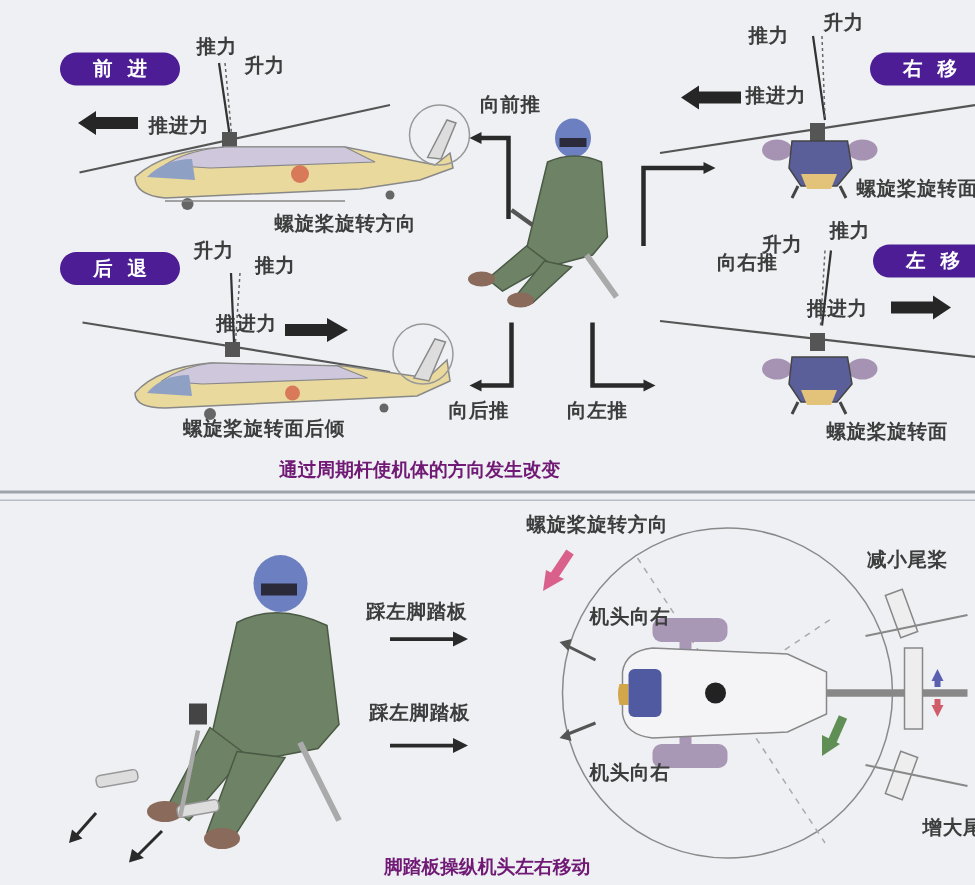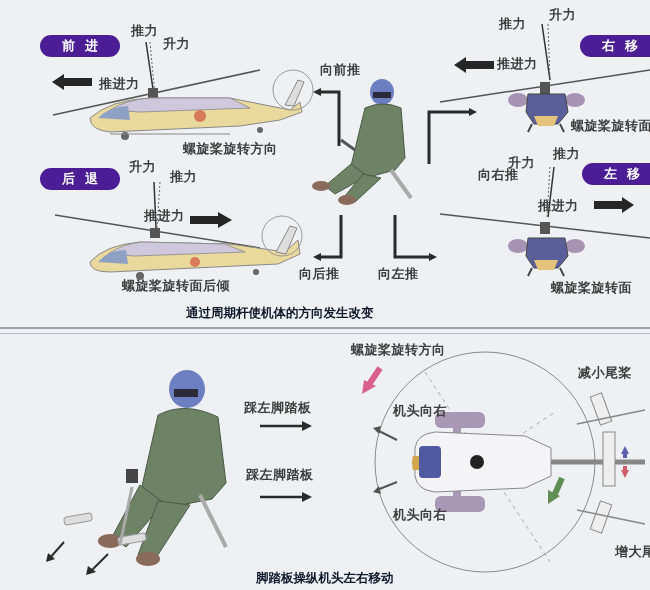--- a/index.html
+++ b/index.html
@@ -1,20 +1,20 @@
 <!DOCTYPE html>
 <html><head>
 <meta charset="utf-8">
 <style>
   * { box-sizing: border-box; margin: 0; padding: 0; }
   html, body { width: 650px; height: 590px; overflow: hidden; background: #eef0f3; }
   body { position: relative; font-family: "DejaVu Serif", "Liberation Serif", serif; color: #3a3a3a; }
   .lbl { position: absolute; font-size: 13px; font-weight: bold; color: #3d3d3d; white-space: nowrap; letter-spacing: 0.5px; }
   .badge { position: absolute; height: 22px; border-radius: 11px; background: #4c1d95; color: #fff; font-family: "DejaVu Sans", sans-serif; font-size: 13px; font-weight: bold; letter-spacing: 10px; display: flex; align-items: center; justify-content: center; padding-left: 10px; }
-  .caption { position: absolute; font-family: "DejaVu Sans", sans-serif; font-size: 12.5px; color: #0f172a; font-weight: bold; white-space: nowrap; }
+  .caption { position: absolute; font-family: "DejaVu Sans", sans-serif; font-size: 12.5px; color: #701a75; font-weight: bold; white-space: nowrap; }
   .divider { position: absolute; left: 0; width: 650px; height: 2px; background: #9fa3ab; }
   svg { position: absolute; overflow: visible; }
 </style>
 </head>
 <body>
 
 <div>
 
   <div class="badge" style="left:40px;top:35px;width:80px;">前进</div>
   <div class="lbl" style="left:131px;top:22px;">推力</div>

